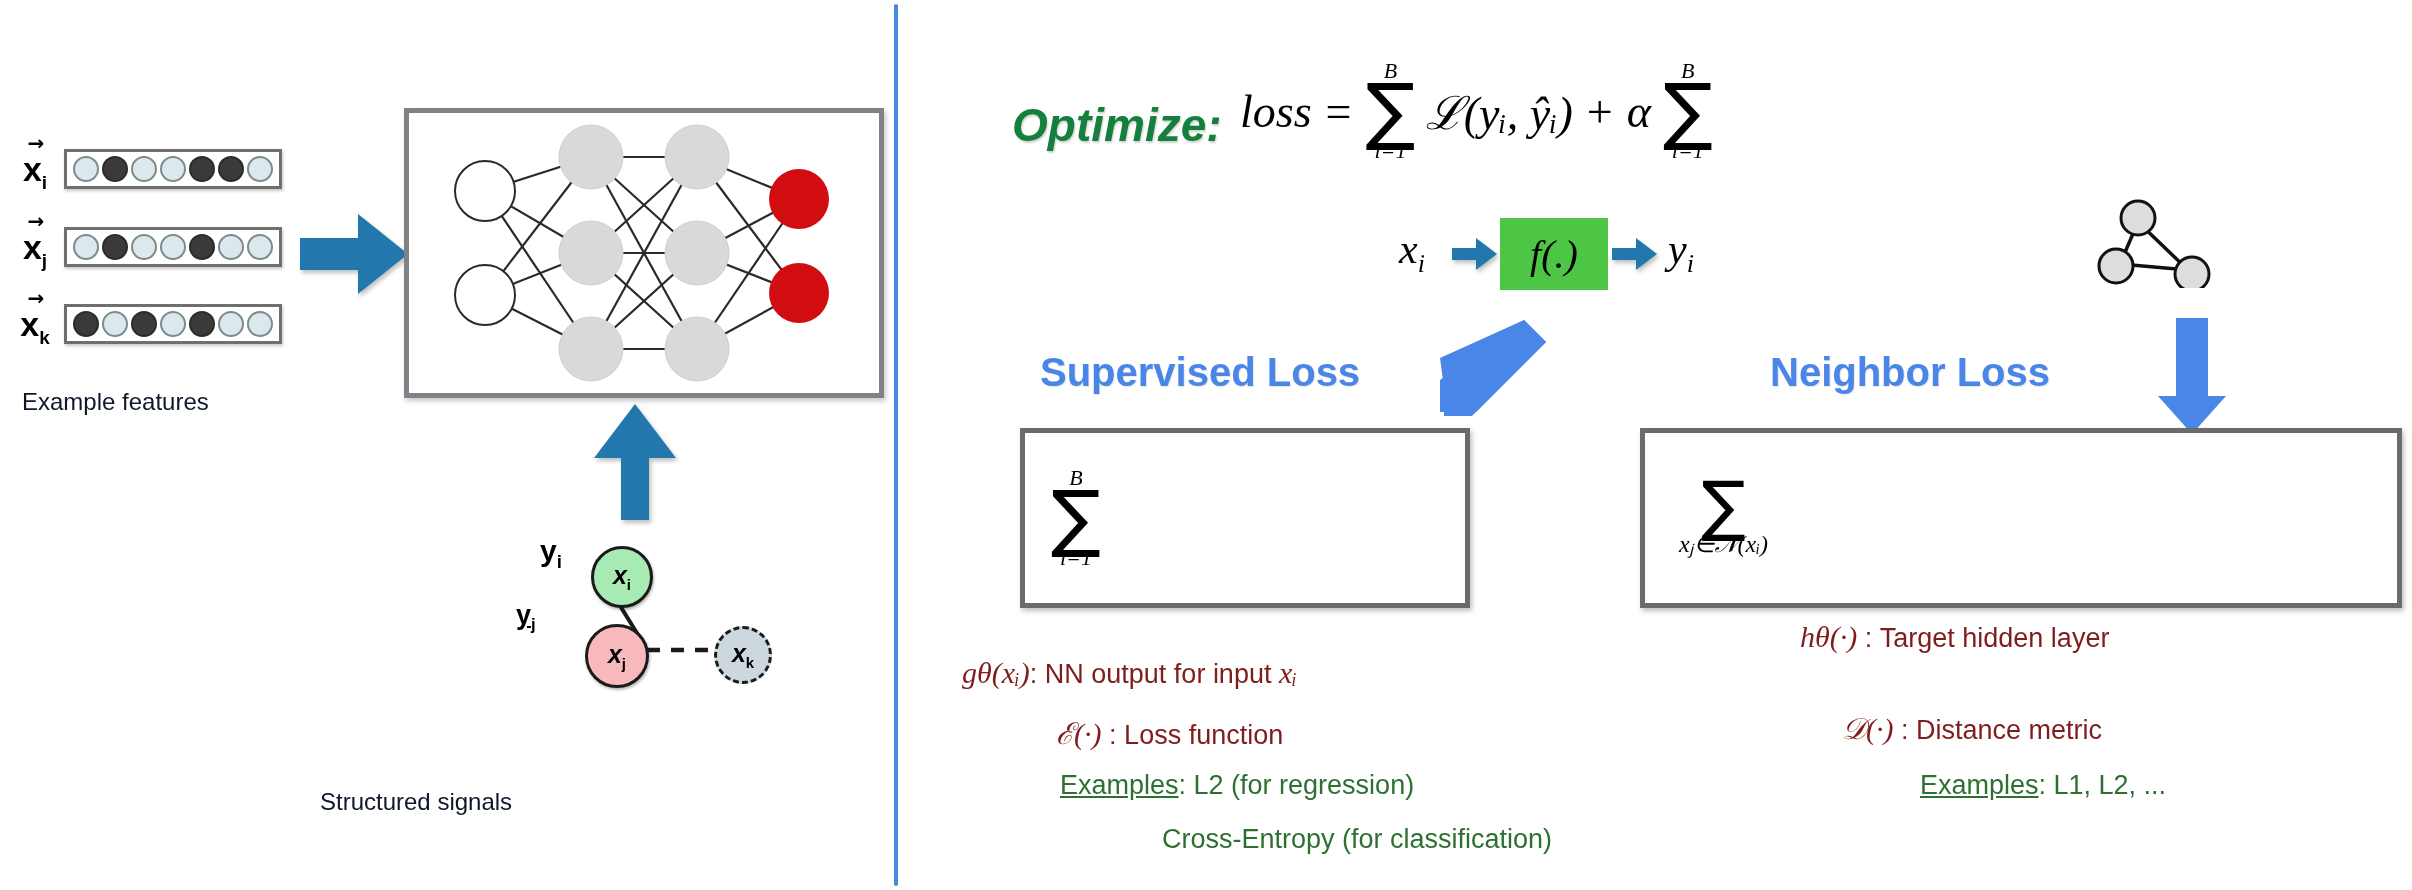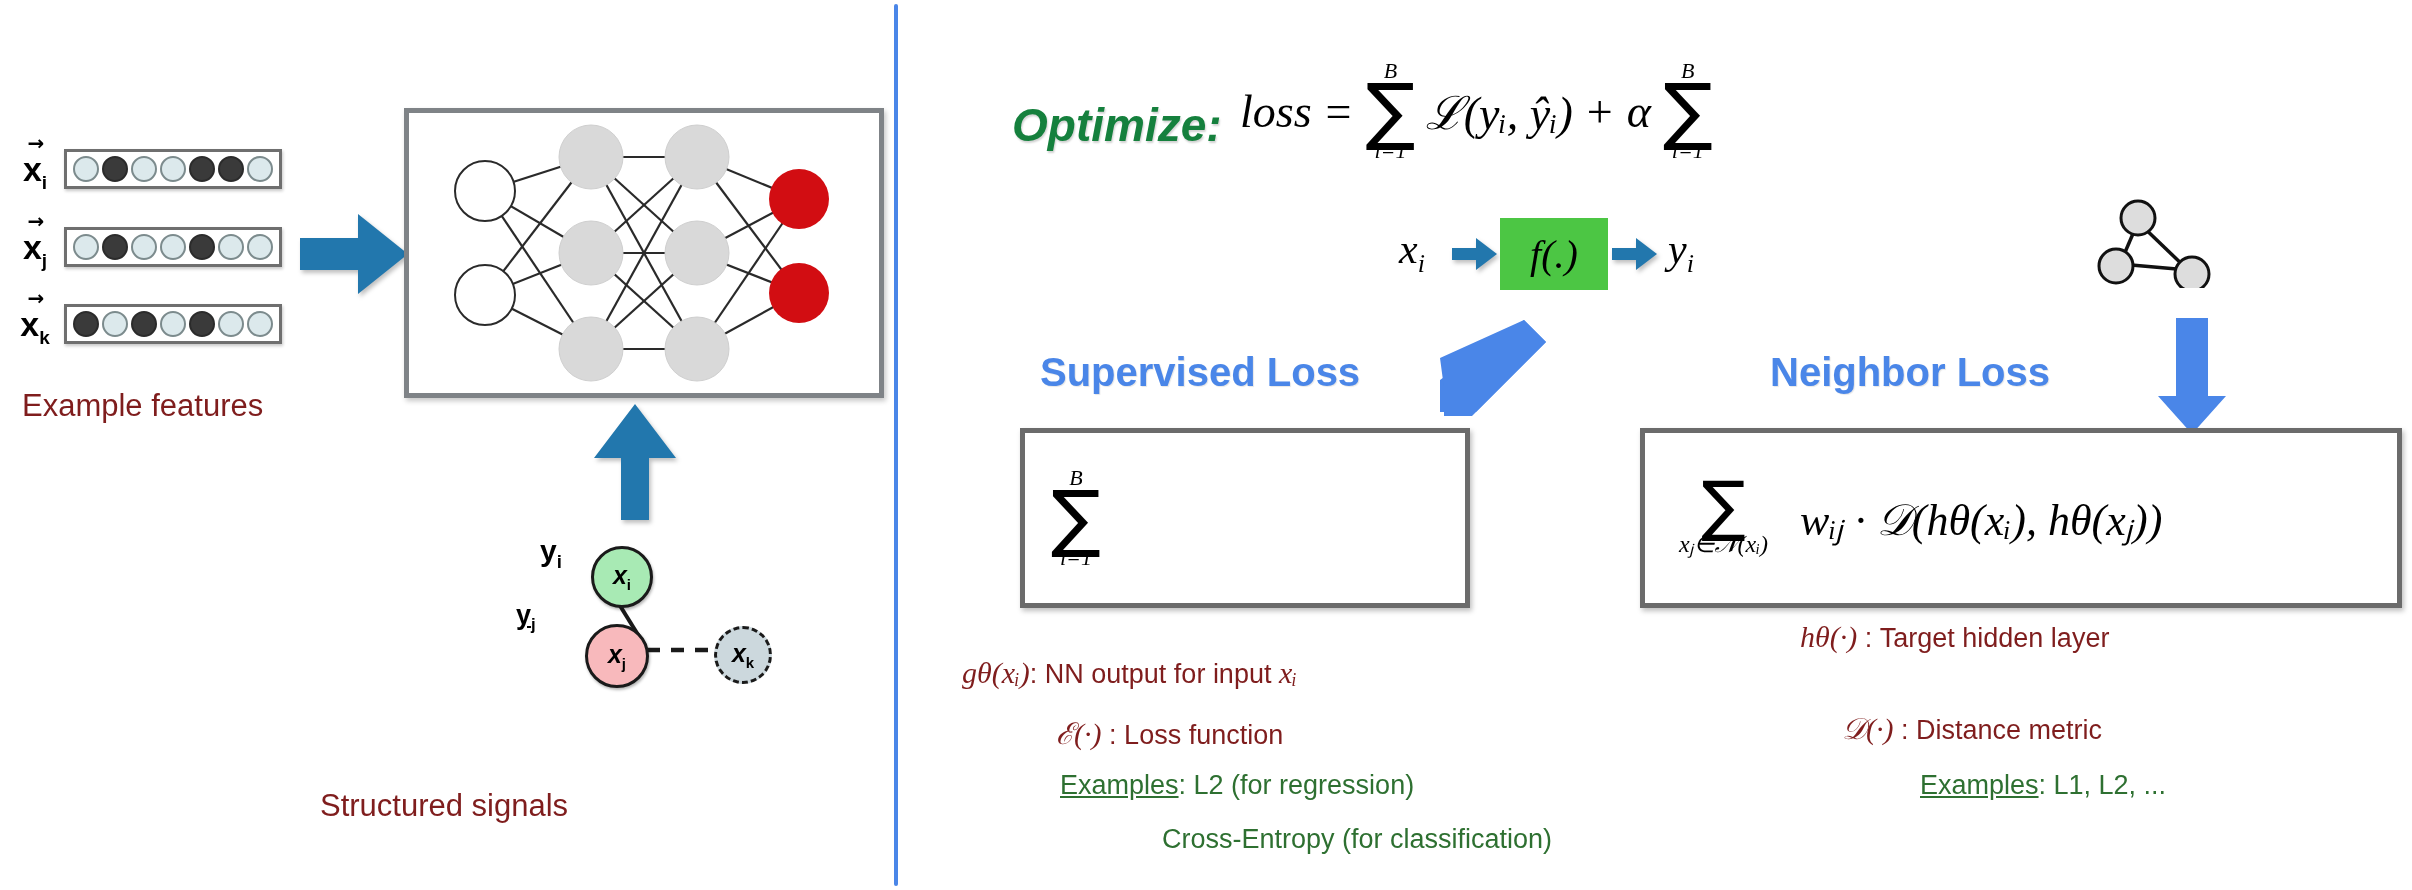--- a/index.html
+++ b/index.html
@@ -39,21 +39,21 @@
     box-shadow:1px 2px 3px rgba(0,0,0,.22);
   }
   .cell{
     width:26px;height:26px;border-radius:50%;
     border:2px solid #7c8b8d;box-sizing:border-box;
   }
   .cell.light{background:#dce9ec;}
   .cell.dark{background:#3a3a3a;border-color:#2b2b2b;}
 
   .caption{
-    font-size:31px;color:#7f1d1d;font-family:"Liberation Sans",sans-serif;
+    font-size:24px;color:#0f172a;font-family:"Liberation Sans",sans-serif;
     white-space:nowrap;
   }
 
   
   .bluearrow{filter:drop-shadow(2px 3px 2px rgba(0,0,0,.25));}
 
   
   #nnbox{
     left:404px;top:108px;width:480px;height:290px;
     border:5px solid #7f8387;background:#fff;box-sizing:border-box;
@@ -337,21 +337,20 @@
 <div class="abs legendline green" style="left:1162px;top:824px;">Cross-Entropy (for classification)</div>
 
 <div class="abs losslabel" style="left:1770px;top:350px;">Neighbor Loss</div>
 
 <div class="abs formulabox" style="left:1640px;top:428px;width:762px;height:180px;">
   <div style="display:flex;align-items:center;padding-left:34px;font-family:'Liberation Serif',serif;font-style:italic;font-size:44px;">
     <span class="sum small">
       <span class="sig">∑</span>
       <span class="lim" style="font-size:24px;">xⱼ∈𝒩(xᵢ)</span>
     </span>
-    <span style="padding-left:32px;">wᵢⱼ · 𝒟(hθ(xᵢ), hθ(xⱼ))</span>
   </div>
 </div>
 
 <div class="abs legendline" style="left:1800px;top:620px;text-align:right;">
   <span class="m">hθ(·)</span> <span>:</span><span> Target hidden layer</span>
 </div>
 <div class="abs legendline" style="left:1842px;top:712px;">
   <span class="m">𝒟(·)</span> <span>:</span><span> Distance metric</span>
 </div>
 <div class="abs legendline green" style="left:1920px;top:770px;">

